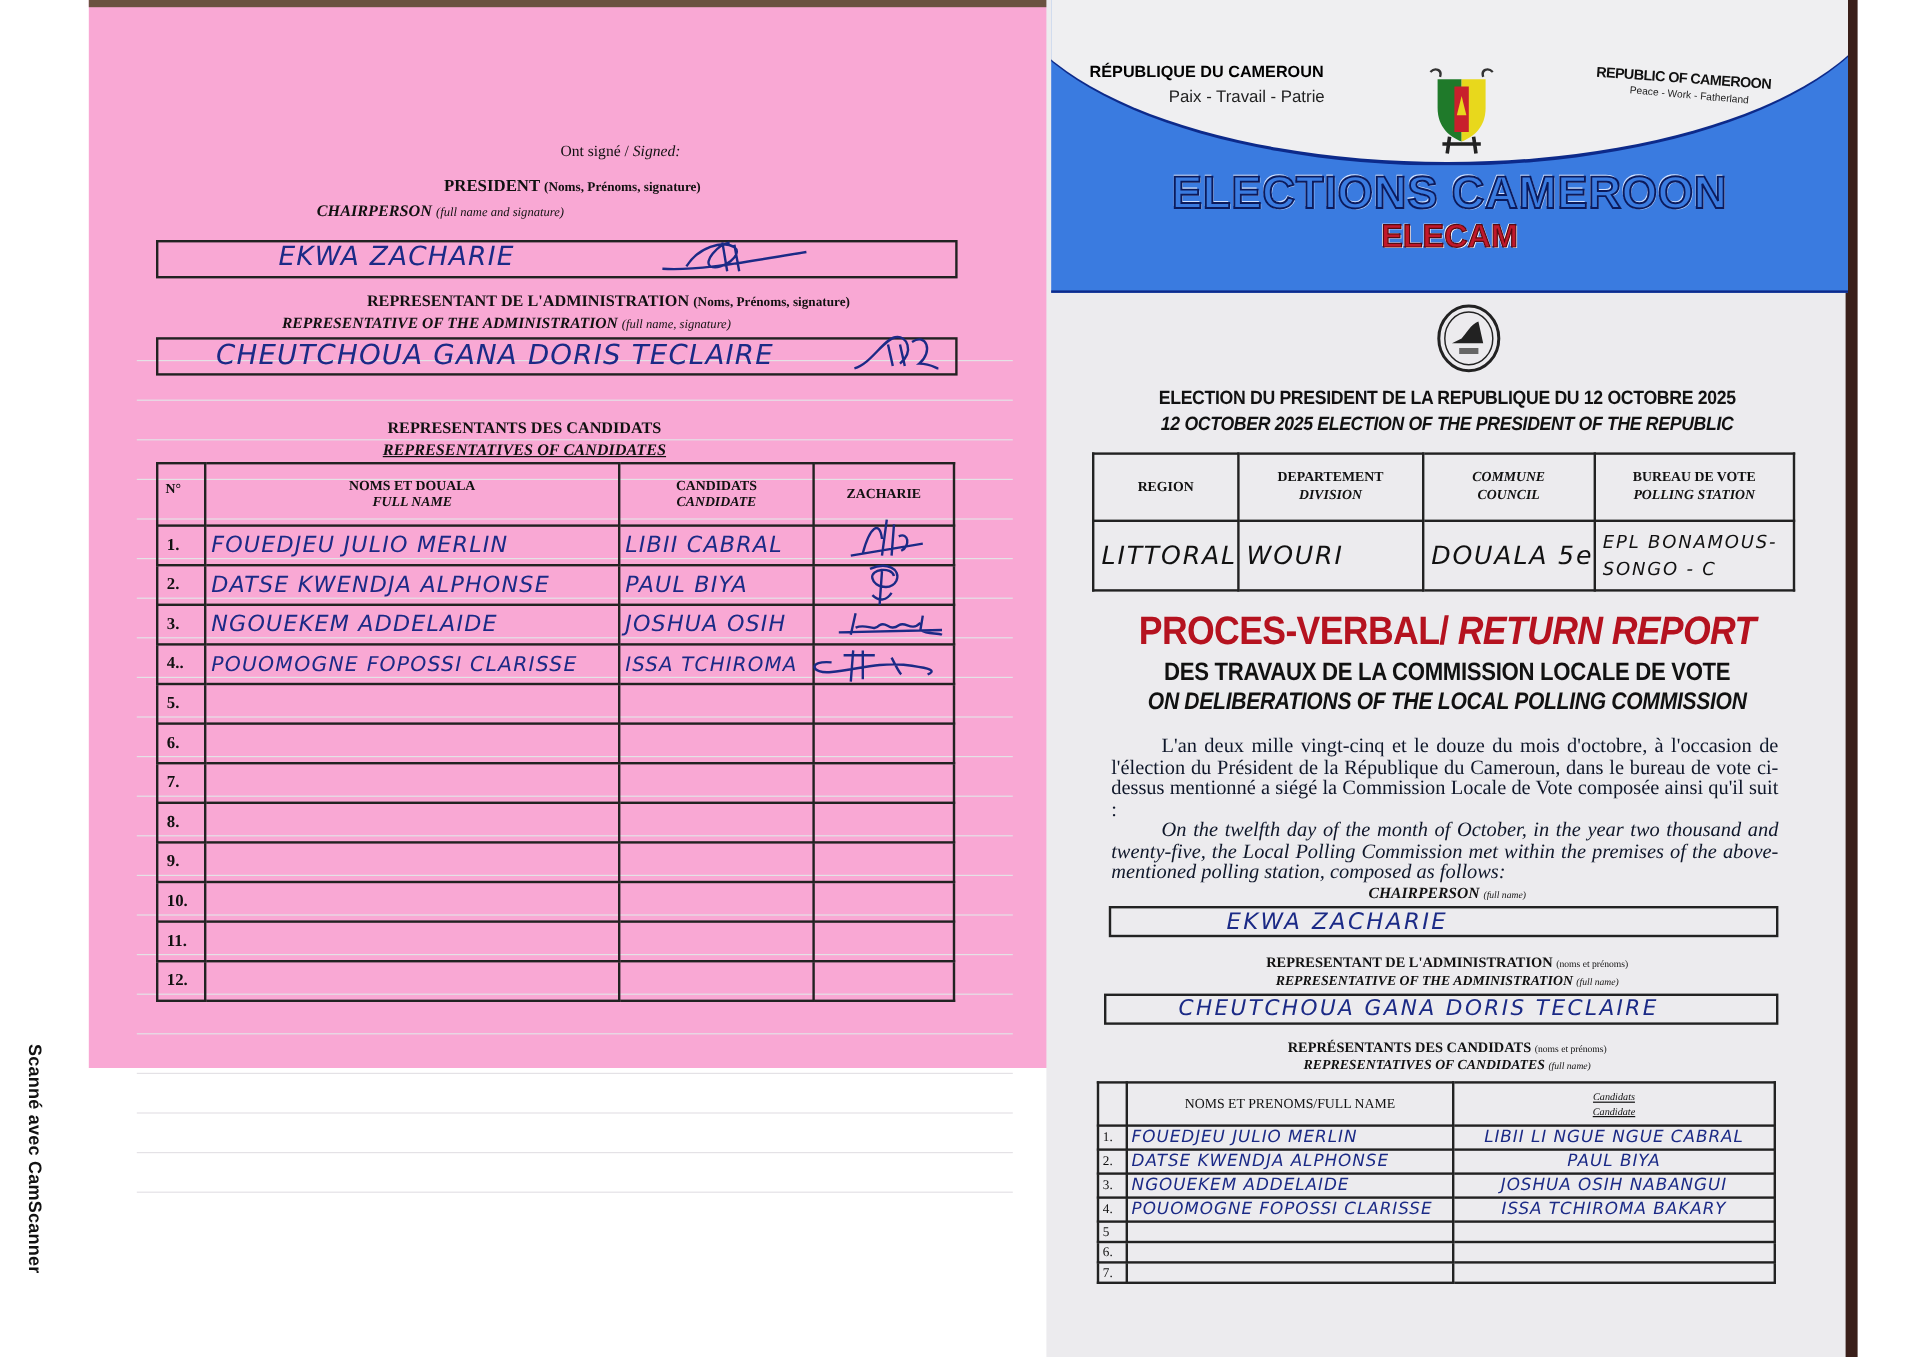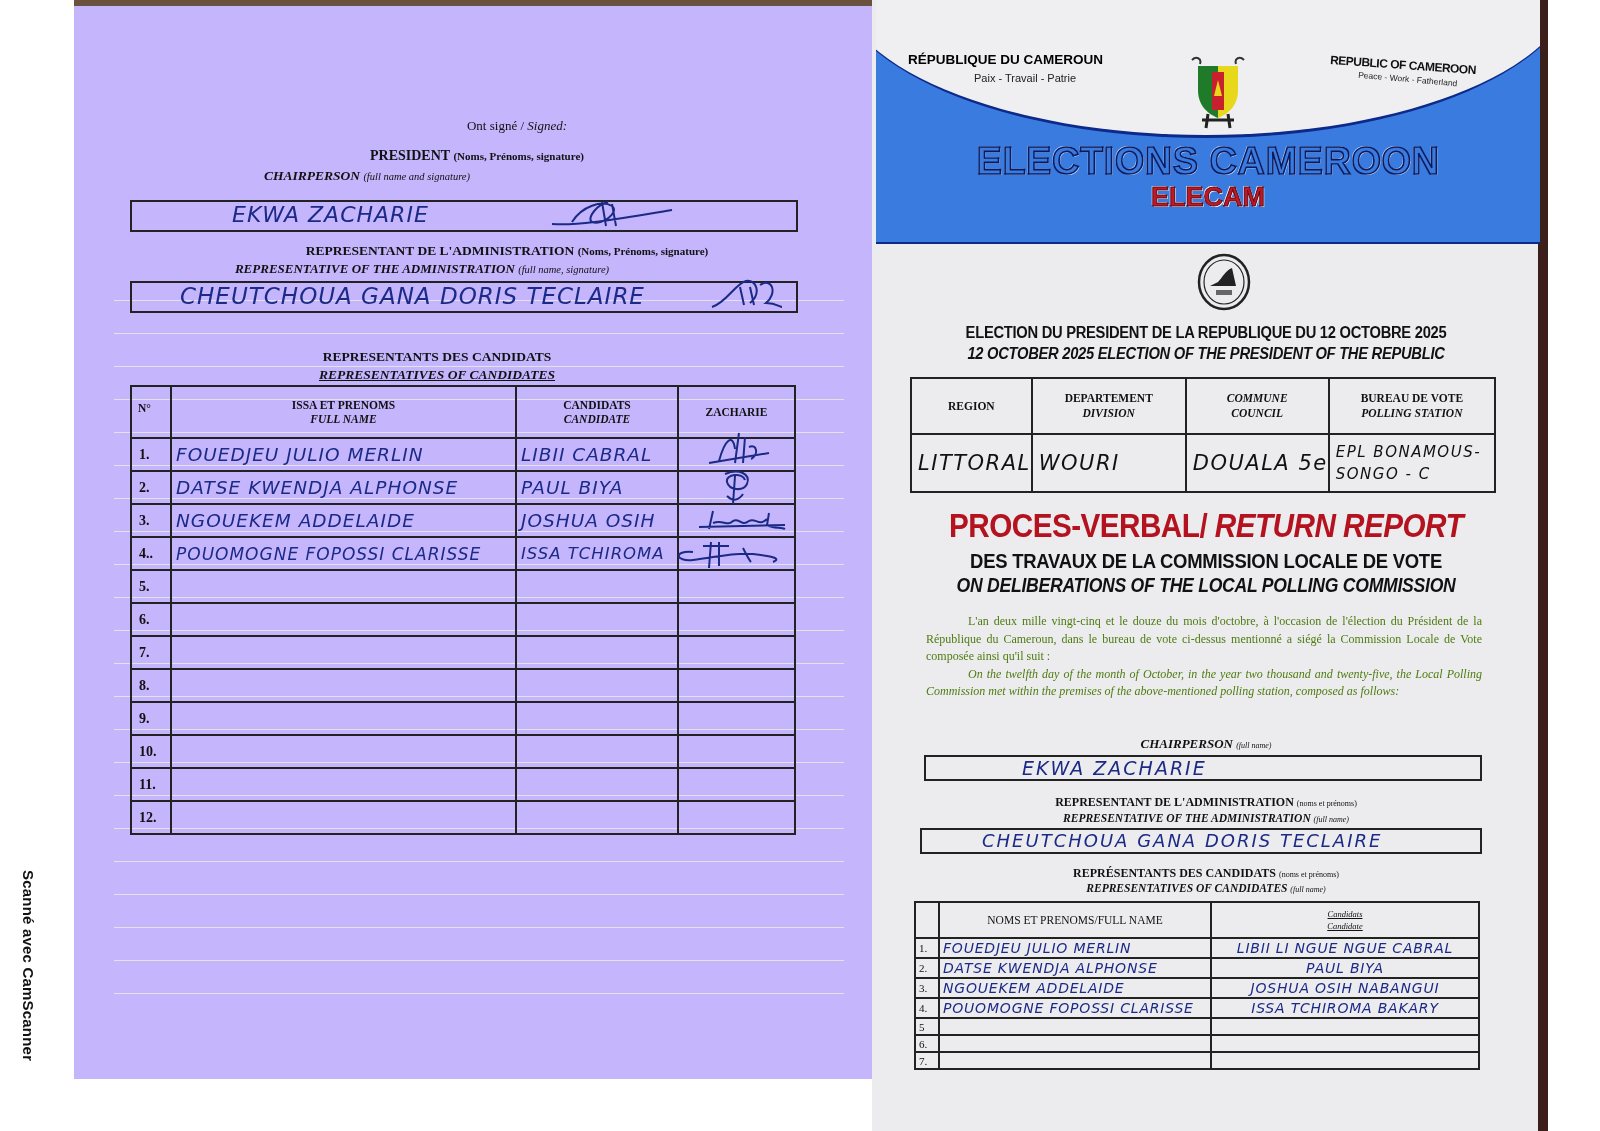--- a/index.html
+++ b/index.html
@@ -8,22 +8,22 @@
 
   
   .scanner-mark {
     position: absolute; left: 20px; top: 870px;
     writing-mode: vertical-rl; font-family: "Liberation Sans", sans-serif;
     font-weight: bold; font-size: 15px; color: #111; letter-spacing: 0.2px;
   }
 
   
   .left-page {
-    position: absolute; left: 74px; top: 0; width: 806px; height: 1079px;
-    background: #c4b5fd;
+    position: absolute; left: 74px; top: 0; width: 806px; height: 890px;
+    background: #f9a8d4;
   }
   .left-page .topband { position: absolute; left: 0; top: 0; width: 100%; height: 6px; background: #6b5240; }
   .ghost-lines { position: absolute; left: 40px; top: 300px; width: 730px; }
   .ghost-lines div { height: 1px; background: #e4e2e6; margin-bottom: 32px; }
 
   .serif { font-family: "Liberation Serif", serif; }
   .lp-center { position: absolute; left: 0; width: 100%; text-align: center; }
   .ont-signe { top: 118px; left: 40px; font-size: 13px; }
   .ont-signe i { font-style: italic; }
   .lp-h1 { font-weight: bold; font-size: 14px; }
@@ -69,21 +69,21 @@
     position: absolute; left: 4px; top: 0; width: 664px; height: 244px;
     background: #3a7be0; border-bottom: 2px solid #0d2a8a;
     overflow: hidden;
   }
   .header-white {
     position: absolute; left: -40px; top: -180px; width: 740px; height: 318px;
     background: #efeff1; border-radius: 50%;
     border-bottom: 3px solid #0d2a8a;
   }
   .rep-fr { position: absolute; left: 32px; top: 52px; font-weight: bold; font-size: 13.5px; color: #000000; }
-  .rep-fr-sub { position: absolute; left: 98px; top: 72px; font-size: 11px; color: #222; }
+  .rep-fr-sub { position: absolute; left: 98px; top: 72px; font-size: 14px; color: #222; }
   .rep-en { position: absolute; left: 454px; top: 58px; font-weight: bold; font-size: 12px; color: #111; transform: rotate(4deg); letter-spacing: -0.5px; }
   .rep-en-sub { position: absolute; left: 482px; top: 74px; font-size: 8.5px; color: #222; transform: rotate(5deg); }
   .coat { position: absolute; left: 312px; top: 56px; }
   .elecam-title {
     position: absolute; left: 0; top: 140px; width: 100%; text-align: center;
     font-family: "Liberation Sans", sans-serif; font-weight: bold; font-size: 38px;
     color: #3a7be0; letter-spacing: 0.5px;
     -webkit-text-stroke: 1.6px #0b1a5c;
     text-shadow: 0 0 0 #fff, 1px 1px 0 #cfe0ff, -1px -1px 0 #cfe0ff;
   }
@@ -115,21 +115,21 @@
   .pv-title {
     top: 507px; font-weight: bold; font-size: 33px; color: #b5121f;
     letter-spacing: -0.6px; transform: scaleX(0.9);
   }
   .pv-title i { font-style: italic; }
   .pv-sub-fr { top: 549px; font-weight: bold; font-size: 21px; letter-spacing: -0.3px; transform: scaleX(0.88); }
   .pv-sub-en { top: 574px; font-weight: bold; font-style: italic; font-size: 20px; letter-spacing: -0.3px; transform: scaleX(0.88); }
 
   .pv-para {
     position: absolute; left: 54px; top: 613px; width: 556px;
-    font-family: "Liberation Serif", serif; font-size: 12px; line-height: 17.5px; color: #4d7c0f;
+    font-family: "Liberation Serif", serif; font-size: 17px; line-height: 17.5px; color: #0f172a;
     text-align: justify;
   }
   .pv-para p { text-indent: 42px; }
   .pv-para p.en { font-style: italic; }
 
   .rp-h1 { font-family: "Liberation Serif", serif; font-weight: bold; font-size: 14px; }
   .rp-h1 small { font-weight: normal; font-size: 8px; }
   .rp-h2 { font-family: "Liberation Serif", serif; font-weight: bold; font-style: italic; font-size: 13px; }
   .rp-h2 small { font-weight: normal; font-size: 8px; }
 
@@ -215,21 +215,21 @@
     </svg>
   </div>
 
   <div class="lp-center serif lp-h1" style="top:349px; left:-40px; font-size:13.5px;">REPRESENTANTS DES CANDIDATS</div>
   <div class="lp-center serif lp-h2" style="top:367px; left:-40px; text-decoration: underline;">REPRESENTATIVES OF CANDIDATES</div>
 
   <table class="reps-table">
     <thead>
       <tr>
         <th style="text-align:left; padding-left:6px; vertical-align:top; padding-top:14px;">N°</th>
-        <th><span>ISSA ET PRENOMS</span><i>FULL NAME</i></th>
+        <th><span>NOMS ET DOUALA</span><i>FULL NAME</i></th>
         <th><span>CANDIDATS</span><i>CANDIDATE</i></th>
         <th>ZACHARIE</th>
       </tr>
     </thead>
     <tbody>
       <tr>
         <td class="num">1.</td>
         <td class="name"><span class="hand">FOUEDJEU JULIO  MERLIN</span></td>
         <td class="cand"><span class="hand">LIBII CABRAL</span></td>
         <td class="sig">

